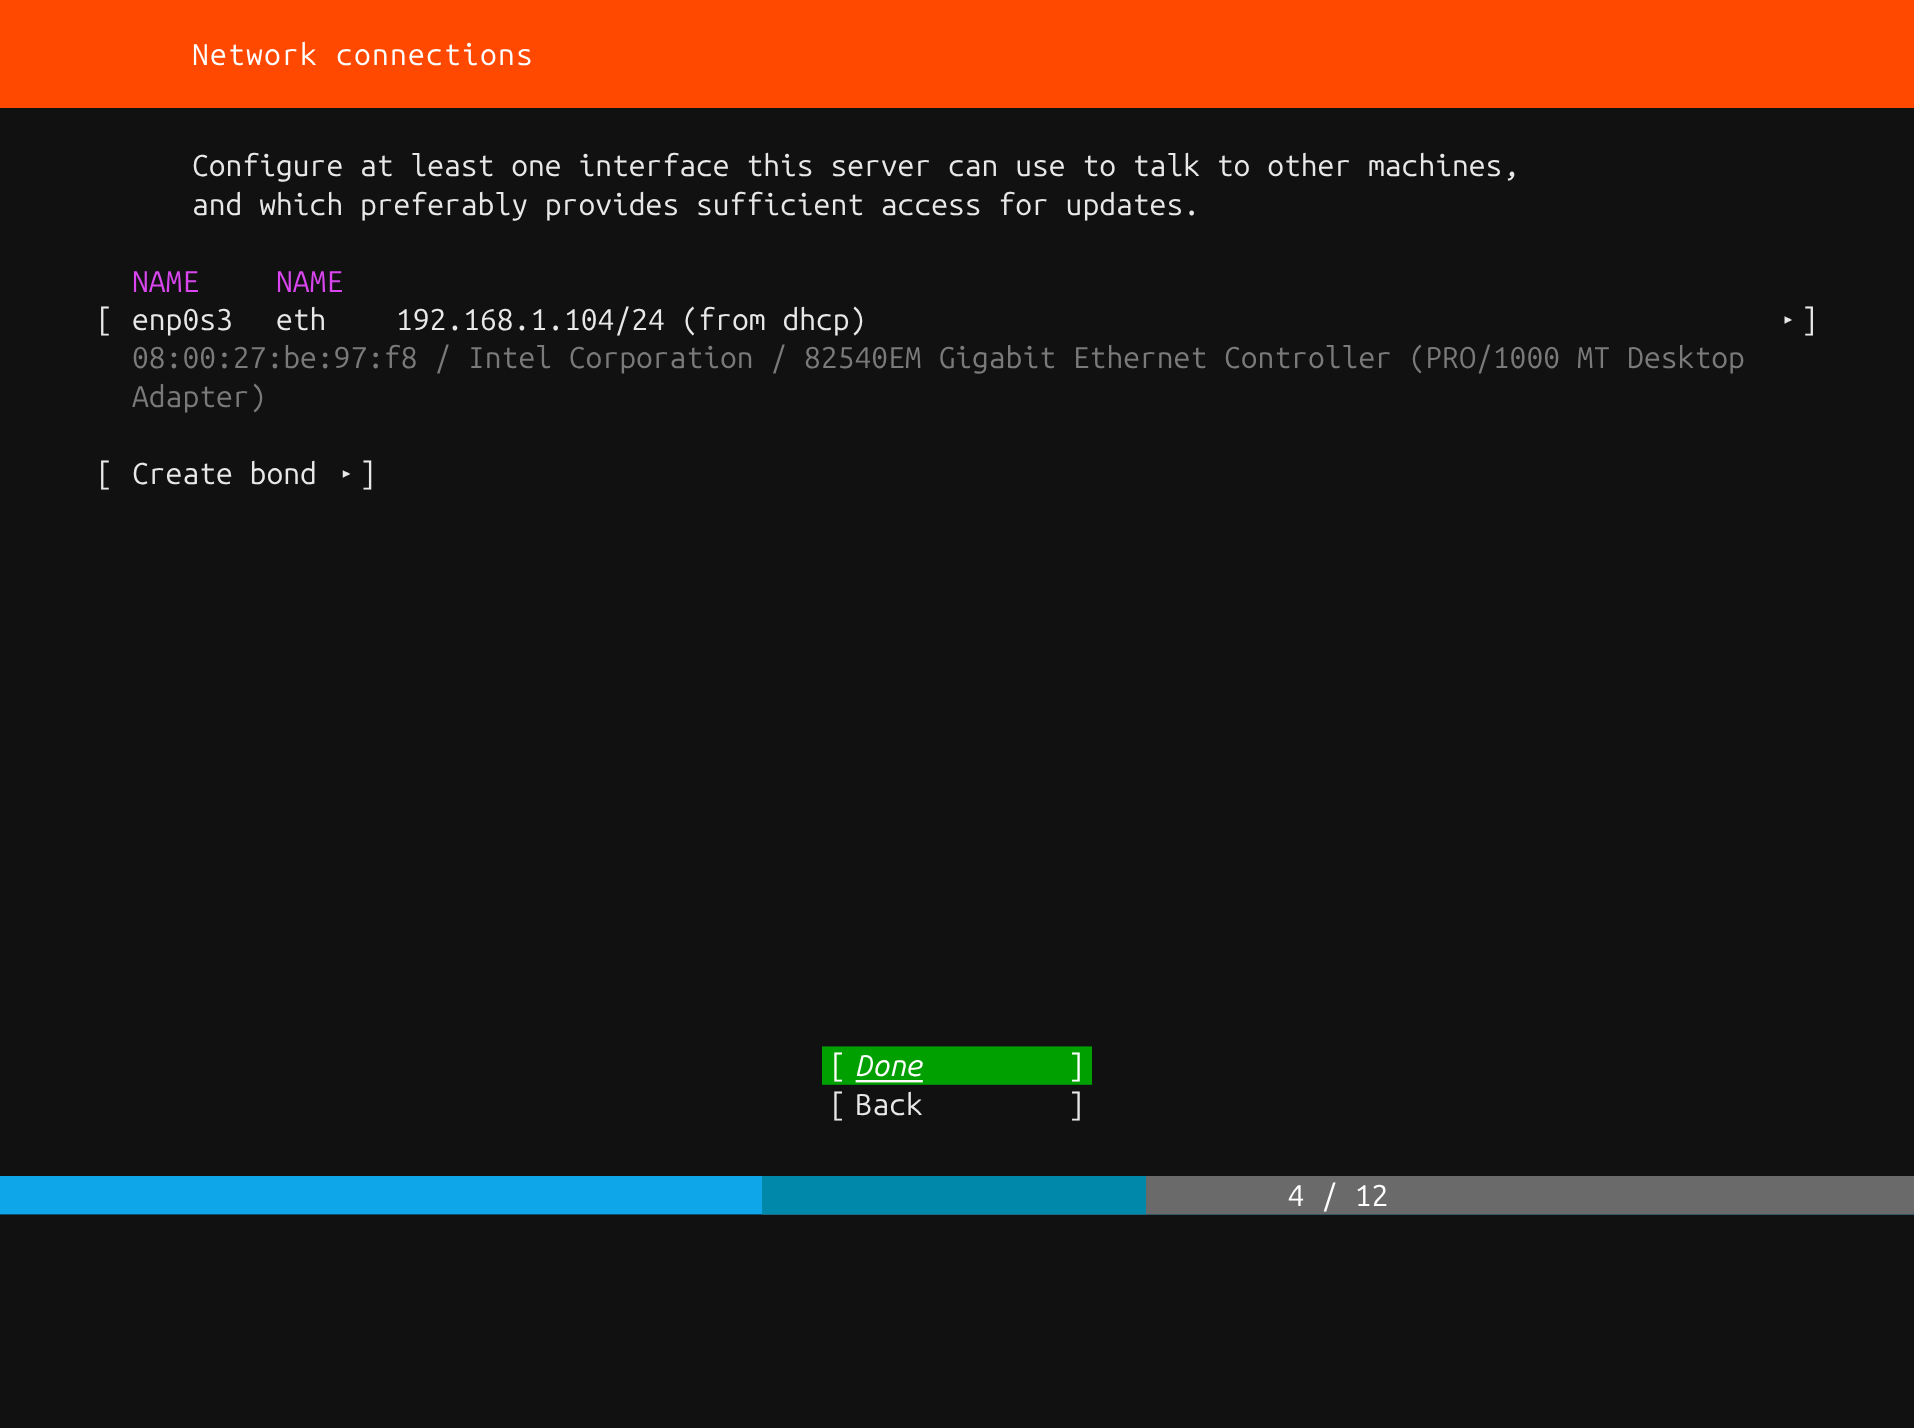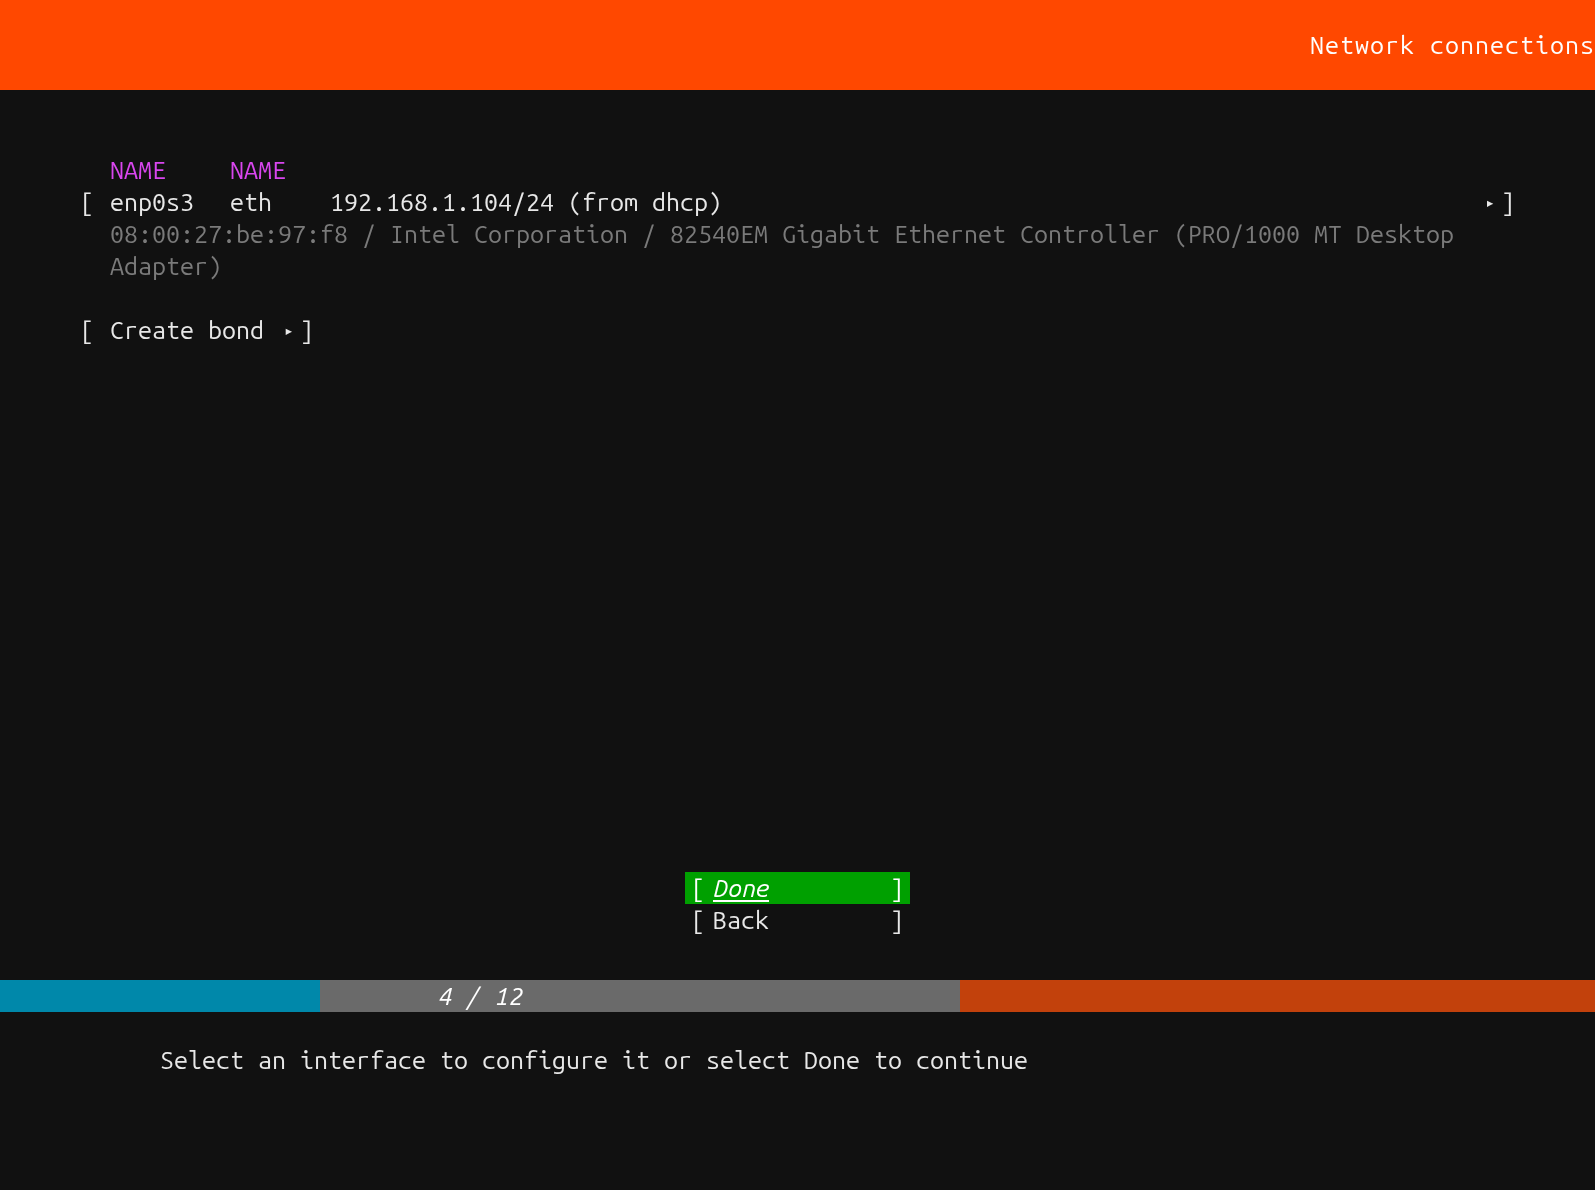--- a/index.html
+++ b/index.html
@@ -20,21 +20,20 @@
     position: relative;
   }
   .header {
     background: #ff4800;
     color: #fff;
     height: 90px;
     display: flex;
     align-items: center;
     padding-left: 160px;
     letter-spacing: 1px;
-    justify-content: flex-end;
   }
   .body {
     padding: 32px 80px 0 80px;
   }
   .intro {
     color: #e8e8e8;
     padding-left: 80px;
     white-space: pre-wrap;
   }
   .table-head {
@@ -88,24 +87,23 @@
   .btn.done {
     background: #00a000;
     color: #fff;
   }
   .btn.done .lbl { text-decoration: underline; text-underline-offset: 3px; font-style: italic;}
   .progress-wrap {
     position:absolute;
     left:0; right:0;
     bottom: 178px;
     height: 32px;
-    background: #c2410c;
+    background: #0ea5e9;
     display:flex;
-    justify-content:flex-start;
-    font-style:italic;
+    justify-content:flex-end;
   }
   .progress-track {
     width: 960px;
     height: 32px;
     background: #6a6a6a;
     position: relative;
     display:flex;
     align-items:center;
     justify-content:center;
   }
@@ -129,20 +127,22 @@
 </style>
 </head>
 <body>
 <div class="screen">
 
   <div class="header">
     <span>Network connections</span>
   </div>
 
   <div class="body">
+    <div class="intro">Configure at least one interface this server can use to talk to other machines,
+and which preferably provides sufficient access for updates.</div>
 
     <div class="table-head">
       <span class="col-name">NAME</span>
       <span class="col-type">NAME</span>
     </div>
 
     <div class="iface-row">
       <span class="bracket">[</span>
       <span class="iface-name">enp0s3</span>
       <span class="iface-type">eth</span>
@@ -176,15 +176,14 @@
     </div>
   </div>
 
   <div class="progress-wrap">
     <div class="progress-track">
       <div class="progress-fill" style="width:33.3%"></div>
       <span class="progress-label">4 / 12</span>
     </div>
   </div>
 
-  <div class="hint">Select an interface to configure it or select Done to continue</div>
 
 </div>
 
 </body></html>

